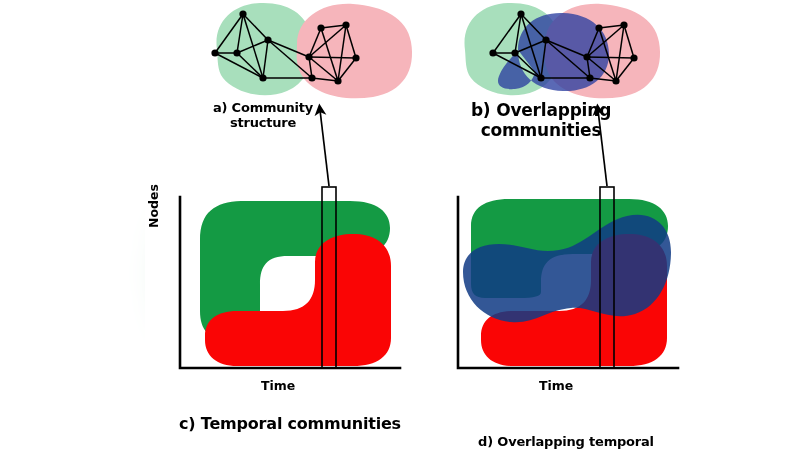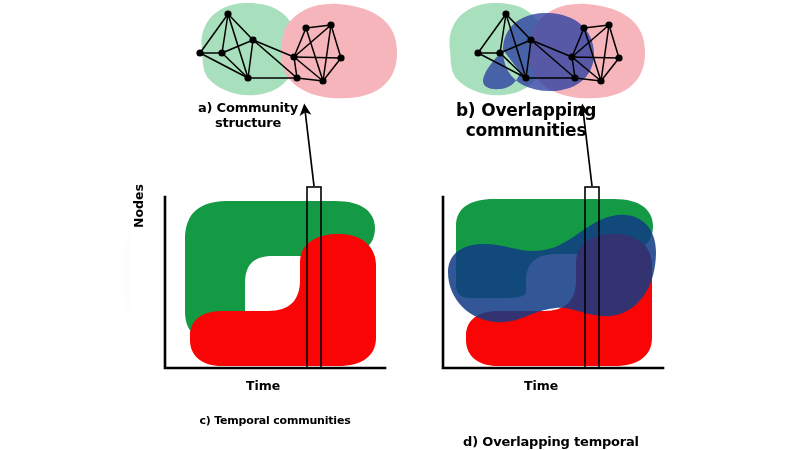--- a/index.html
+++ b/index.html
@@ -1,21 +1,21 @@
 <!DOCTYPE html>
 <html><head>
 <meta charset="utf-8">
 <style>
   html,body{margin:0;padding:0;}
   body{
     width:800px;height:450px;overflow:hidden;
     background:#ffffff;
     font-family:"DejaVu Sans", sans-serif;
   }
-  #stage{position:relative;width:665px;height:450px;overflow:hidden;background:#fff;}
+  #stage{position:relative;width:665px;height:450px;overflow:hidden;background:#fff;margin-left:15px;}
 
   
   #backdrop{
     position:absolute;left:-180px;top:-70px;width:1160px;height:620px;
     filter:blur(26px);
     opacity:1;
     transform:scale(1.02);
   }
   #backdrop .bsvg{width:100%;height:100%;display:block;}
 
@@ -31,21 +31,21 @@
     font-family:"DejaVu Sans", sans-serif;
     font-weight:bold;
     color:#000;
     text-align:center;
     line-height:1.18;
     letter-spacing:-0.2px;
     white-space:pre-line;
   }
   #cap-a{left:168px;top:100px;width:160px;font-size:13px;}
   #cap-b{left:438px;top:100px;width:176px;font-size:17px;}
-  #cap-c{left:150px;top:415px;width:250px;font-size:11px;text-align:center;}
+  #cap-c{left:150px;top:415px;width:250px;font-size:16px;text-align:center;}
   #cap-d{left:420px;top:434px;width:262px;font-size:13px;}
 
   .axlabel{
     position:absolute;font-family:"DejaVu Sans", sans-serif;
     font-weight:bold;font-size:12.5px;color:#000;
   }
   #lbl-nodes{left:131px;top:228px;transform:rotate(-90deg);transform-origin:left top;}
   #lbl-time-c{left:246px;top:378px;}
   #lbl-time-d{left:524px;top:378px;}
 </style>

